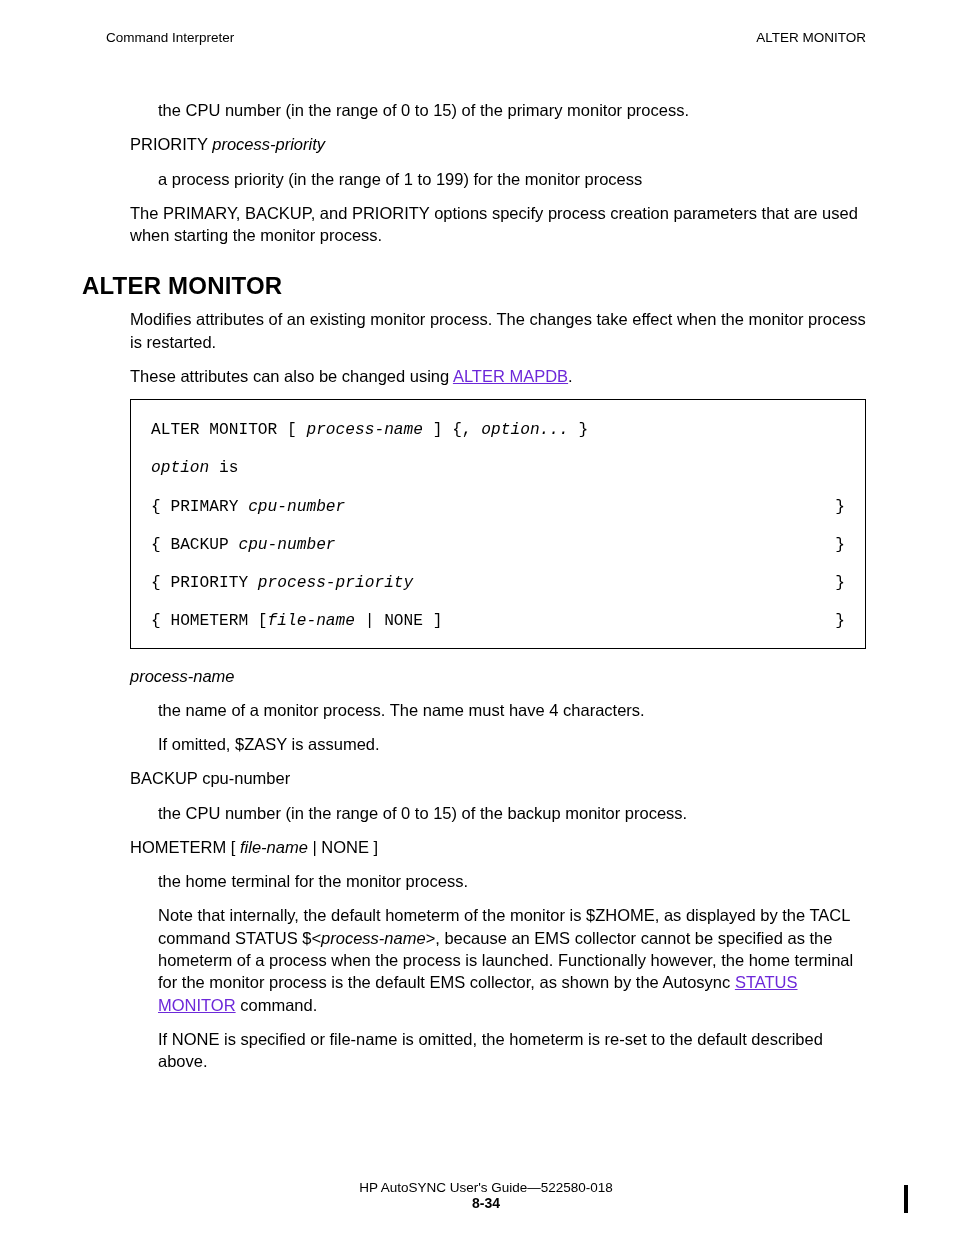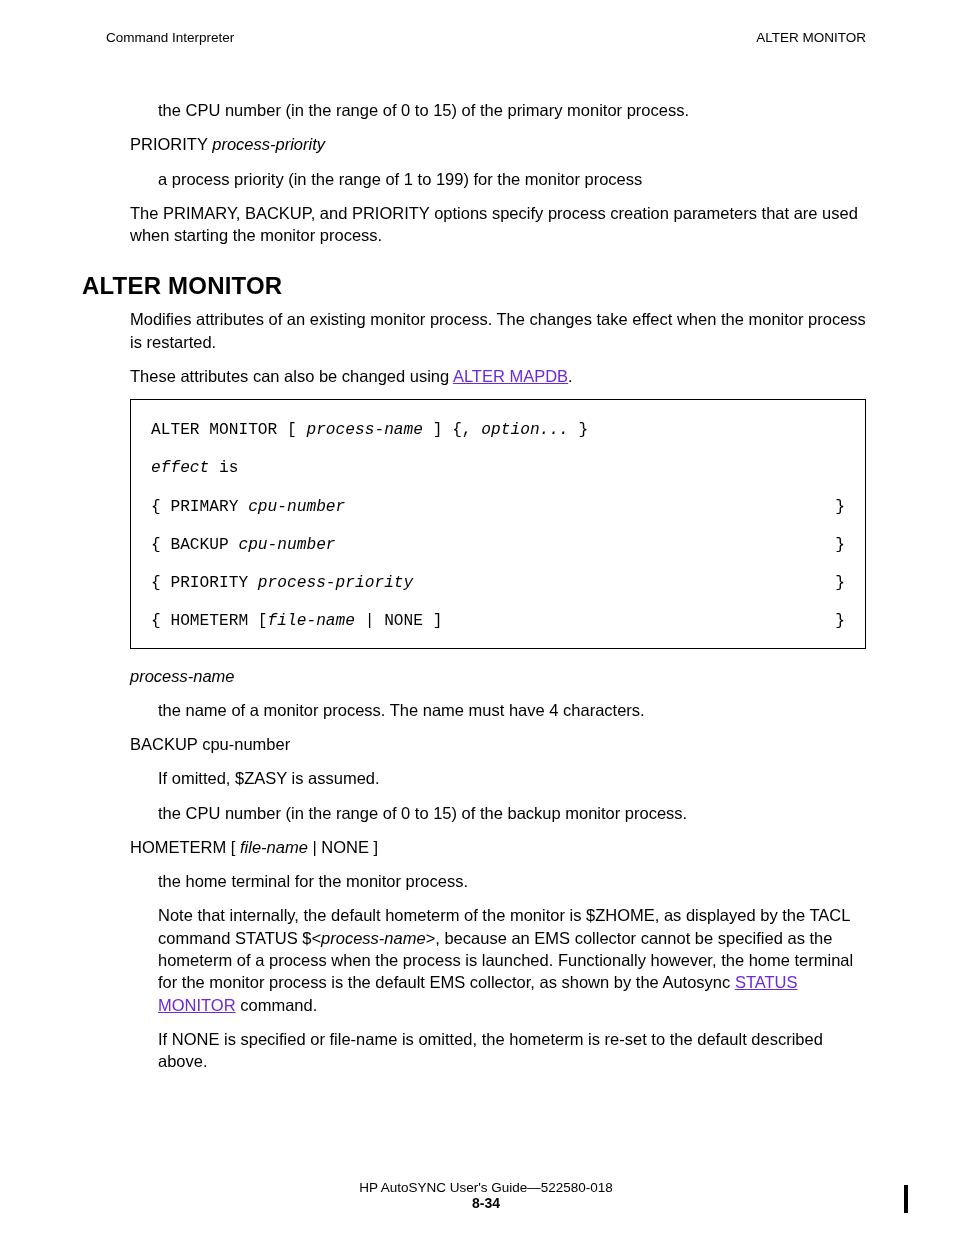--- a/index.html
+++ b/index.html
@@ -96,21 +96,21 @@
   <p class="body-text indent1">
     <span>These attributes can also be changed using </span><a class="link">ALTER MAPDB</a><span>.</span>
   </p>
 
   <div class="syntax-box">
     <div>
       <span>ALTER MONITOR [ </span><span class="i">process-name</span><span> ] {, </span><span class="i">option...</span><span> }</span>
     </div>
     <div class="syntax-gap"></div>
     <div>
-      <span class="i">effect</span><span> is</span>
+      <span class="i">option</span><span> is</span>
     </div>
     <div class="syntax-gap"></div>
     <div class="syntax-row">
       <span><span>{ PRIMARY </span><span class="i">cpu-number</span></span>
       <span>}</span>
     </div>
     <div class="syntax-gap"></div>
     <div class="syntax-row">
       <span><span>{ BACKUP </span><span class="i">cpu-number</span></span>
       <span>}</span>
@@ -122,23 +122,23 @@
     </div>
     <div class="syntax-gap"></div>
     <div class="syntax-row">
       <span><span>{ HOMETERM [</span><span class="i">file-name</span><span> | NONE ]</span></span>
       <span>}</span>
     </div>
   </div>
 
   <p class="body-text indent1 i">process-name</p>
   <p class="body-text indent2">the name of a monitor process. The name must have 4 characters.</p>
+  <p class="body-text indent2">If omitted, $ZASY is assumed.</p>
+
   <p class="body-text indent1">BACKUP cpu-number</p>
-
-  <p class="body-text indent2">If omitted, $ZASY is assumed.</p>
   <p class="body-text indent2">the CPU number (in the range of 0 to 15) of the backup monitor process.</p>
 
   <p class="body-text indent1">
     <span>HOMETERM [ </span><span class="i">file-name</span><span> | NONE ]</span>
   </p>
   <p class="body-text indent2">the home terminal for the monitor process.</p>
   <p class="body-text indent2">
     <span>Note that internally, the default hometerm of the monitor is $ZHOME, as displayed by the TACL command STATUS $&lt;</span><span class="i">process-name</span><span>&gt;, because an EMS collector cannot be specified as the hometerm of a process when the process is launched. Functionally however, the home terminal for the monitor process is the default EMS collector, as shown by the Autosync </span><a class="link">STATUS MONITOR</a><span> command.</span>
   </p>
   <p class="body-text indent2">If NONE is specified or file-name is omitted, the hometerm is re-set to the default described above.</p>

